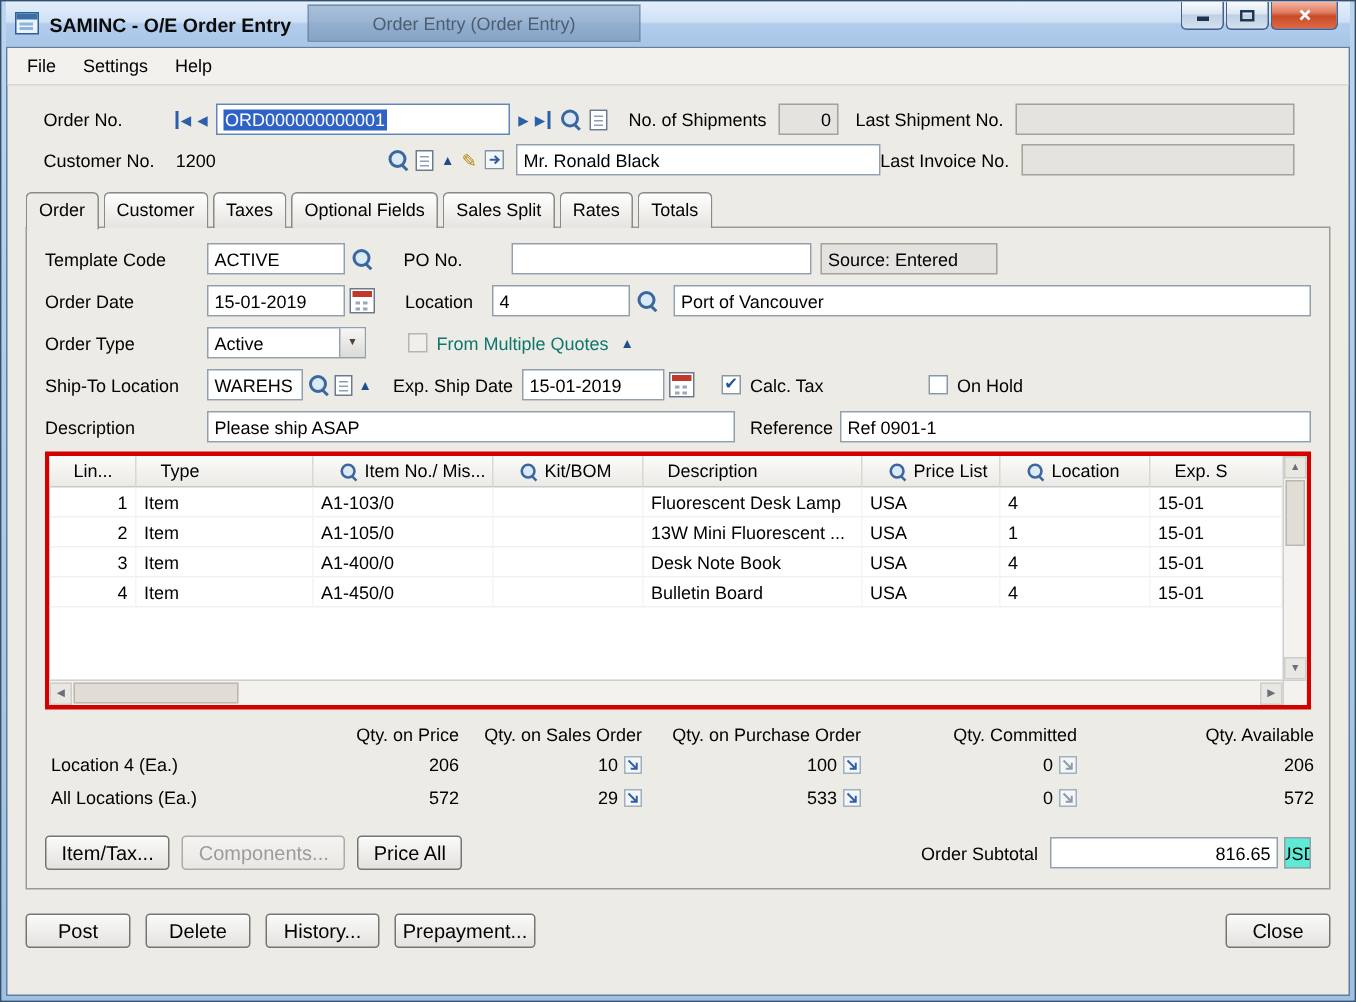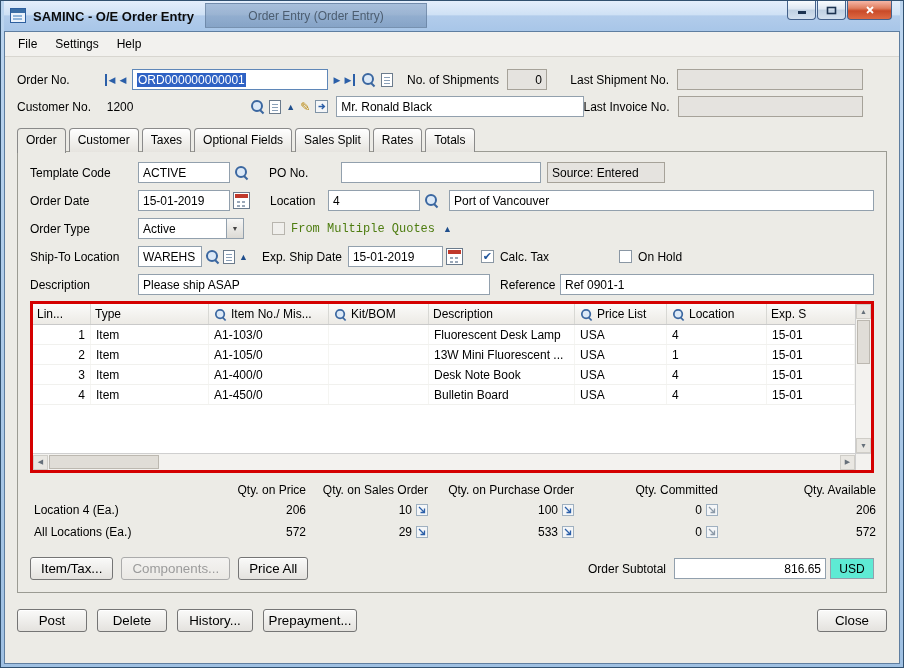--- a/index.html
+++ b/index.html
@@ -24,27 +24,27 @@
              background:linear-gradient(#f8fbfe,#dde7f2 45%,#bfd0e2 50%,#d4e1ef); }
   .win-btn.close { width:45px; background:linear-gradient(#f6b6a6,#e5థ 0); background:linear-gradient(#f6b6a6,#e07e60 40%,#c94a28 55%,#de6a44); }
 
   
   .content-frame { flex:1; border:1px solid #5f7ea0; background:#ecebe6; display:flex; flex-direction:column; overflow:hidden; }
   .menubar { height:25px; background:#f2f1ee; border-bottom:1px solid #d8d6d0; display:flex; align-items:center; padding-left:4px; }
   .menu-item { padding:4px 9px; cursor:pointer; }
 
   
   .row { display:flex; align-items:center; }
-  .hdr-row { padding:0 36px 0 12px; }
+  .hdr-row { padding:0 36px 0 24px; }
   .tb { border:1px solid #92a0ad; background:#fff; height:21px; display:flex; align-items:center;
         padding:0 4px; overflow:hidden; white-space:nowrap; }
   .ro { border:1px solid #a6a299; background:#e5e3df; }
   .right { justify-content:flex-end; }
   .lbl { white-space:nowrap; }
-  .dim { color:#4d7c0f;font-family:Liberation Mono, monospace; }
+  .dim { color:#0f766e; }
   .sel { background:#2f62c4; color:#fff; padding:0 1px; }
 
   .btn { height:23px; display:inline-flex; align-items:center; justify-content:center; border:1px solid #757575;
          border-radius:3px; background:linear-gradient(#fafaf9,#e4e2de); padding:0 10px; cursor:pointer;
          box-shadow:inset 0 1px 0 #fff; white-space:nowrap; }
   .btn.disabled { color:#9b9b9b; border-color:#ababab; background:linear-gradient(#f4f3f1,#eae8e4); box-shadow:none; cursor:default; }
 
   .checkbox { width:13px; height:13px; border:1px solid #8a97a4; background:#fff; display:inline-flex;
               align-items:center; justify-content:center; cursor:pointer; }
   .checkbox .mark { color:#21569c; font-size:11px; line-height:11px; }
@@ -86,21 +86,21 @@
   .panel { margin:0 12px; border:1px solid #9b9b93; background:#ecebe6; padding:10px 12px 12px; position:relative; z-index:1; }
   .f-row { display:flex; align-items:center; margin-bottom:7px; }
   .lbl-c1 { width:108px; flex:none; }
 
   
   .red-frame { border:3px solid #d40000; margin-top:6px; }
   .grid { height:166px; background:#fff; display:flex; flex-direction:column; }
   .grid-top { flex:1; display:flex; min-height:0; }
   .grid-cells { flex:1; display:flex; flex-direction:column; overflow:hidden; }
   .g-header { display:flex; height:21px; background:linear-gradient(#fbfbfa,#eceae5); border-bottom:1px solid #c9c9c9; flex:none; }
-  .g-h { display:flex; align-items:center; padding:0 4px; border-right:1px solid #d8d8d4; overflow:hidden; white-space:nowrap; gap:3px; }
+  .g-h { display:flex; align-items:center; padding:0 16px; border-right:1px solid #d8d8d4; overflow:hidden; white-space:nowrap; gap:3px; }
   .g-row { display:flex; height:20px; border-bottom:1px solid #f1f1ee; flex:none; }
   .g-c { padding:0 5px; display:flex; align-items:center; overflow:hidden; white-space:nowrap; border-right:1px solid #f5f5f2; }
   .c-line{width:58px;flex:none;} .c-type{width:118px;flex:none;} .c-item{width:120px;flex:none;} .c-kit{width:100px;flex:none;}
   .c-desc{width:146px;flex:none;} .c-price{width:92px;flex:none;} .c-loc{width:100px;flex:none;} .c-exp{flex:1;min-width:0;}
   .g-filler { flex:1; }
   .vscroll { width:16px; flex:none; border-left:1px solid #cfcfcf; background:#f3f2ef; display:flex; flex-direction:column; align-items:center; }
   .sbtn { width:15px; height:15px; background:#e9e7e2; border:1px solid #cfcdc7; color:#66707a; font-size:7px;
           display:flex; align-items:center; justify-content:center; cursor:pointer; flex:none; }
   .vthumb { width:13px; height:44px; background:#e0ddd7; border:1px solid #bcb8b0; margin-top:1px; cursor:grab; flex:none; }
   .vspace { flex:1; }
@@ -473,21 +473,21 @@
       </div>
 
       <div class="mid-btns">
         <button class="btn">Item/Tax...</button>
         <button class="btn disabled" style="margin-left:8px;">Components...</button>
         <button class="btn" style="margin-left:8px;">Price All</button>
         <span class="lbl" style="margin-left:auto; margin-right:8px;">Order Subtotal</span>
         <div class="tb right" style="width:152px;">
             <span>816.65</span>
           </div>
-        <div class="tb" style="width:44px; margin-left:4px; background:#5eead4; justify-content:center;">USD</div>
+        <div class="tb" style="width:18px; margin-left:4px; background:#5eead4; justify-content:center;">USD</div>
       </div>
     </div>
 
     <div class="footer">
       <button class="btn" style="width:70px;">Post</button>
       <button class="btn" style="width:70px; margin-left:10px;">Delete</button>
       <button class="btn" style="width:76px; margin-left:10px;">History...</button>
       <button class="btn" style="width:94px; margin-left:10px;">Prepayment...</button>
       <button class="btn" style="width:70px; margin-left:auto;">Close</button>
     </div>

